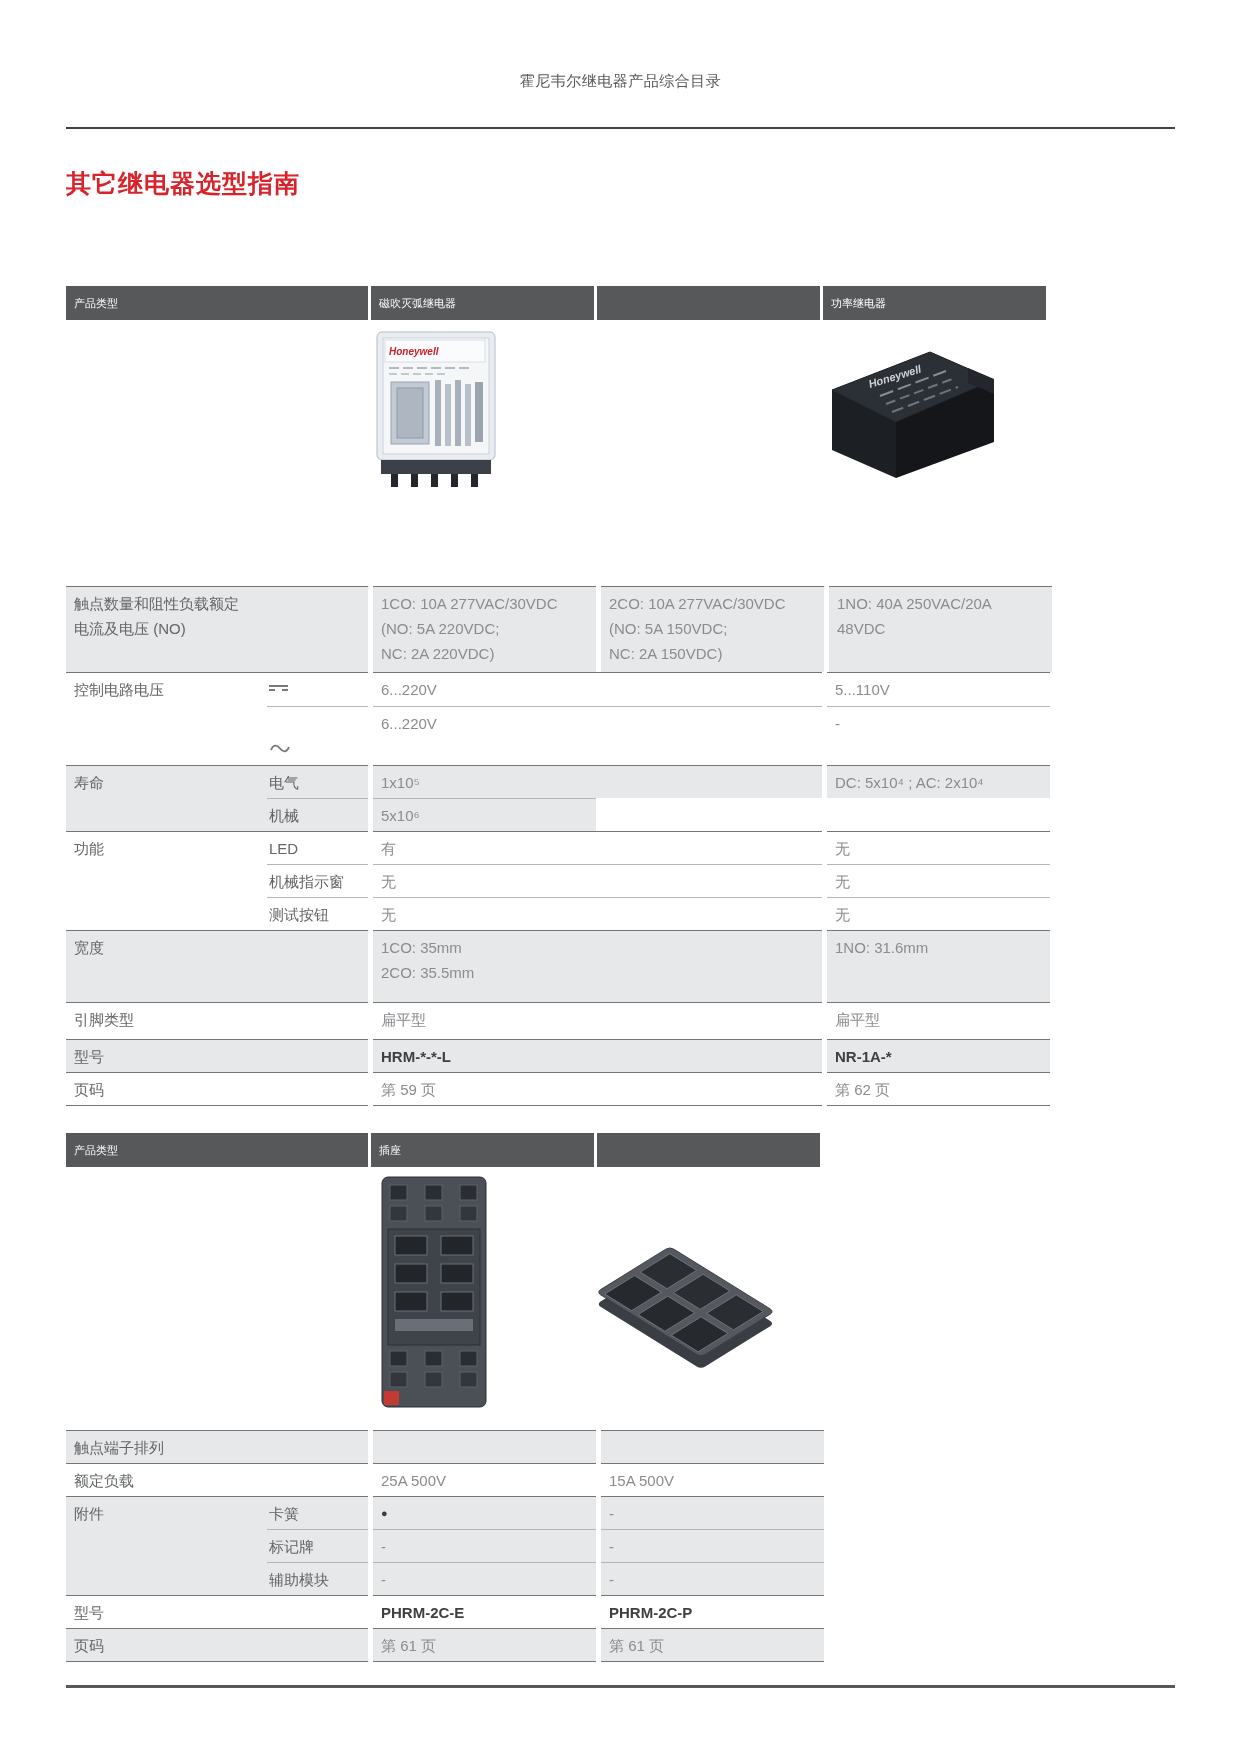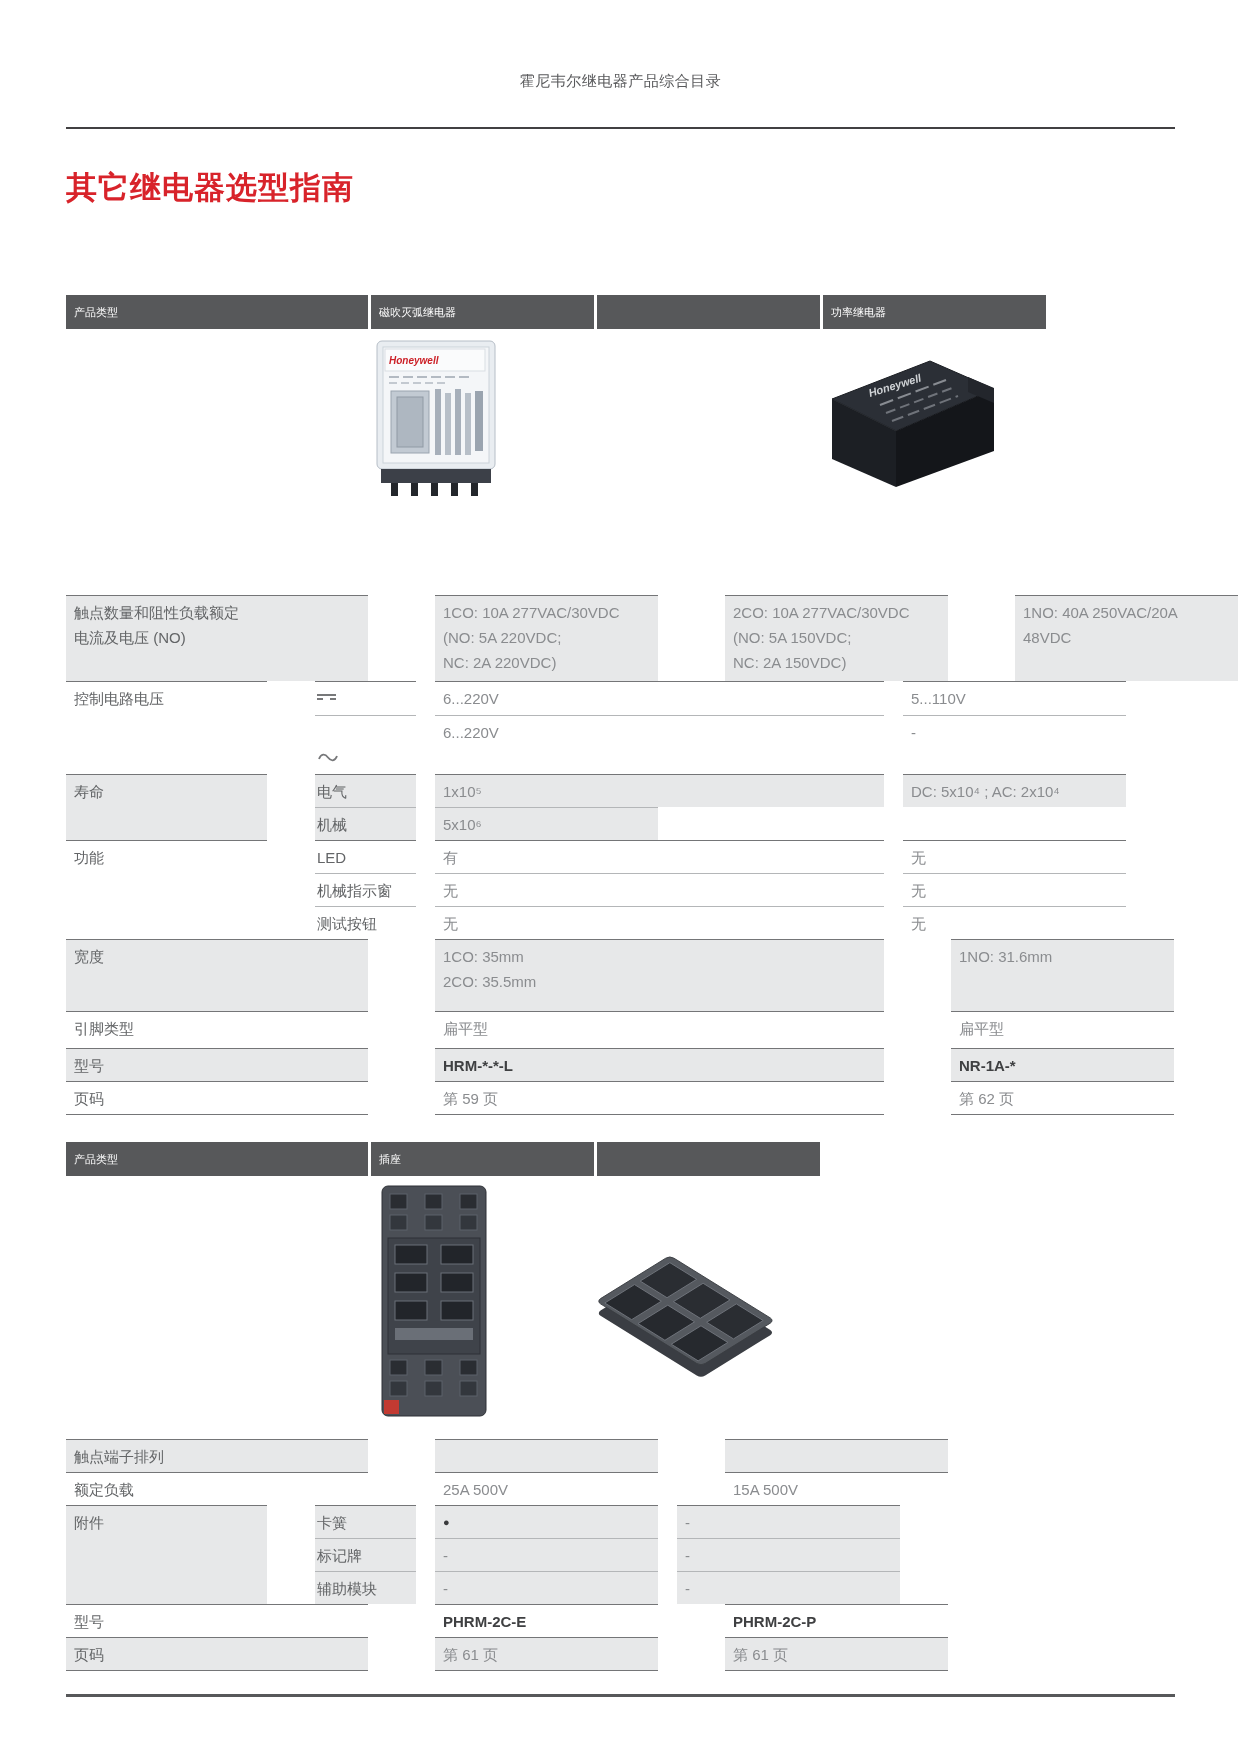--- a/index.html
+++ b/index.html
@@ -4,48 +4,48 @@
 <style>
   html,body{margin:0;padding:0;background:#ffffff;}
   body{
     width:1241px;height:1755px;position:relative;overflow:hidden;
     font-family:"Liberation Sans","DejaVu Sans",sans-serif;
     -webkit-font-smoothing:antialiased;
   }
   .content{margin:0 66px;width:1109px;}
   .breadcrumb{padding-top:72px;font-size:15px;color:#58595b;letter-spacing:.5px;text-align:center;}
   .top-rule{margin-top:36px;border-top:2px solid #414042;width:1109px;}
-  .page-title{margin-top:38px;font-size:31px;font-weight:bold;color:#d8232a;letter-spacing:1px;}
+  .page-title{margin-top:38px;font-size:25px;font-weight:bold;color:#d8232a;letter-spacing:1px;}
 
   .tbl{margin-top:0;}
   .tbl1{width:980px;margin-top:86px;}
   .tbl2{width:754px;margin-top:27px;}
 
   .thead{display:flex;height:34px;}
   .thseg{background:#57585a;color:#ffffff;font-size:11px;display:flex;align-items:center;
          padding-left:8px;box-sizing:border-box;}
   .thseg.first{width:302px;}
   .thseg.rest{width:223px;margin-left:3px;}
 
   .imgrow{position:relative;width:100%;}
   .imgrow1{height:266px;text-decoration:underline;}
   .imgrow2{height:263px;}
   .prod-img{position:absolute;}
 
   
-  .group{display:flex;gap:48px;}
+  .group{display:flex;}
   .cell{box-sizing:border-box;font-size:15px;color:#8a8c8f;padding:4px 8px 3px 8px;
         white-space:pre-line;line-height:25px;}
   .label{color:#636567;}
   .glabel{width:201px;flex:none;}
   .wlabel{width:302px;flex:none;}
   .gsub{flex:1;display:flex;flex-direction:column;}
   .subrow{display:flex;}
   .sub{width:101px;flex:none;padding-left:2px;color:#636567;}
-  .val{width:223px;flex:none;margin-left:19px;}
+  .val{width:223px;flex:none;margin-left:5px;}
   .val.wide{width:449px;}
   .shaded .cell{background:#e7e8e9;}
   .bold{font-weight:bold;color:#3f4042;}
 
   
   .group .cell{border-top:1px solid #747577;}
   .subrow + .subrow .cell{border-top:1px solid #b4b6b8;}
   .gsub .subrow:first-child .cell{border-top:1px solid #747577;}
   .tbl .group:last-child .cell{border-bottom:1px solid #747577;}
 

